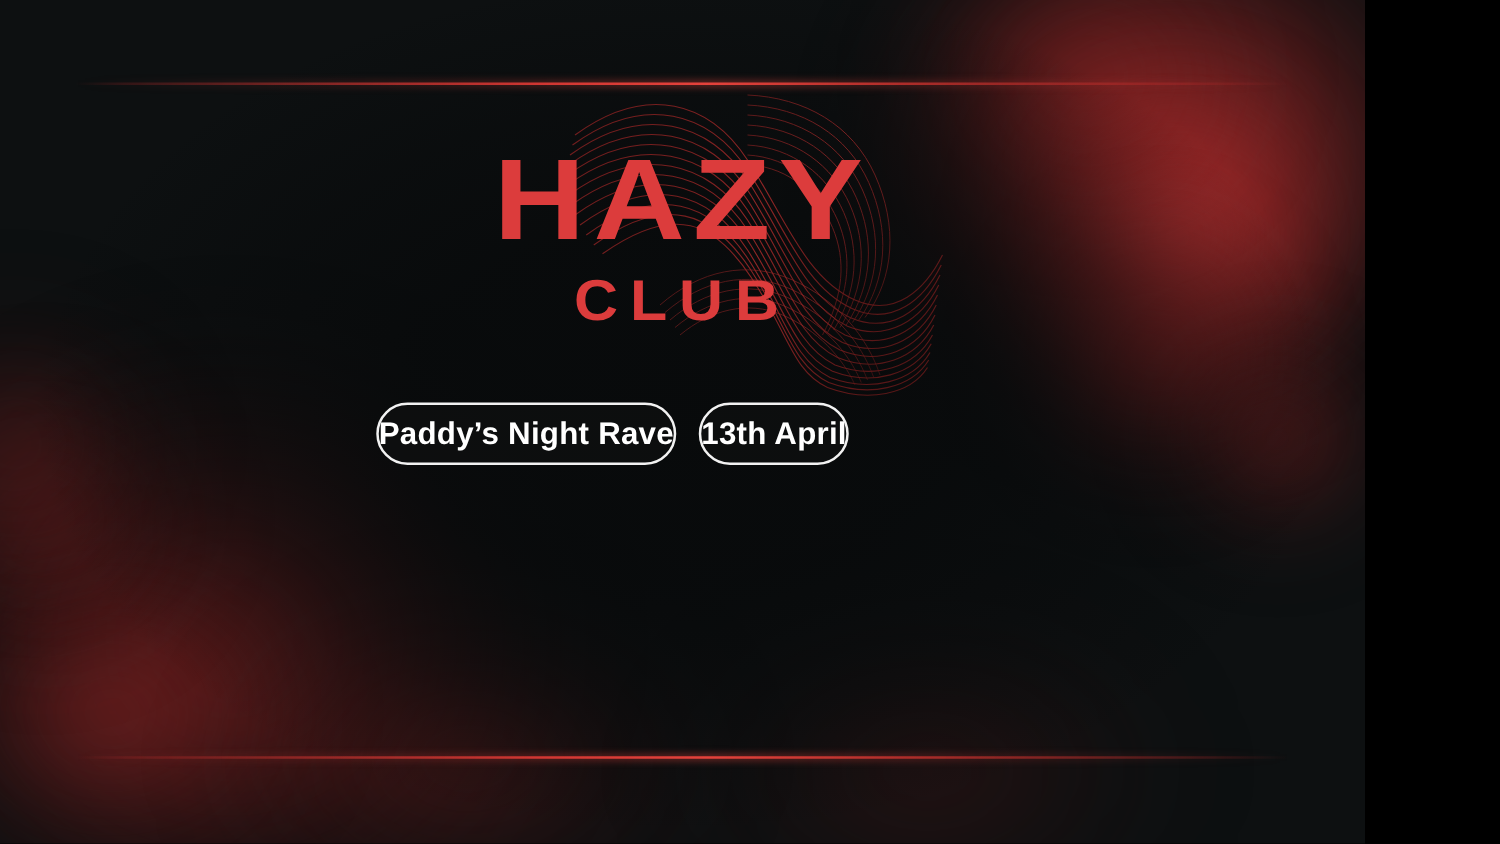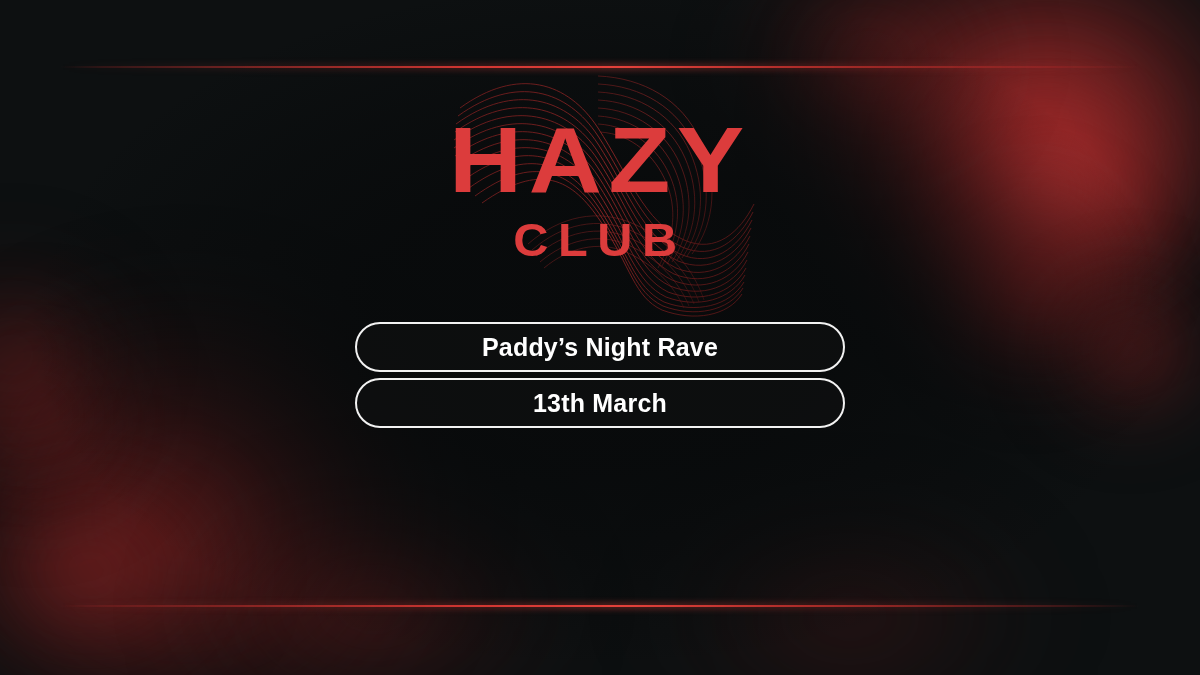--- a/index.html
+++ b/index.html
@@ -6,21 +6,21 @@
 
   html, body {
     width:1200px; height:675px;
     background:#000;
     font-family:"Liberation Sans", sans-serif;
     overflow:hidden;
   }
 
   #poster {
     position:relative;
-    width:1200px; height:675px;
+    width:1092px; height:675px;
     background:#0d1011;
     overflow:hidden;
   }
 
   
   .haze { position:absolute; pointer-events:none; }
 
   .haze-tr-1 {
     top:-150px; right:-120px; width:620px; height:560px;
     background:radial-gradient(ellipse 50% 50% at 55% 50%,
@@ -182,21 +182,21 @@
     letter-spacing:9px;
     color:#dc3c3c;
     transform:scaleX(1.06);
   }
 
   
   .pills {
     position:absolute; left:50%; top:322px;
     transform:translateX(-50%);
     width:490px;
-    display:flex; flex-direction:column; gap:6px;
+    display:flex; flex-direction:row; gap:18px;
   }
   .pill {
     height:50px;
     border:2px solid #f2f2f2;
     border-radius:26px;
     background:rgba(16,18,19,.55);
     display:flex; align-items:center; justify-content:center;
   }
   .pill-label {
     font-family:"Liberation Sans", sans-serif;
@@ -276,17 +276,17 @@
   <div class="logo-block">
     <span class="logo-word">HAZY</span>
     <span class="logo-sub">CLUB</span>
   </div>
 
   <div class="pills">
     <div class="pill">
       <span class="pill-label">Paddy’s Night Rave</span>
     </div>
     <div class="pill">
-      <span class="pill-label">13th March</span>
+      <span class="pill-label">13th April</span>
     </div>
   </div>
 
 </div>
 
 </body></html>

